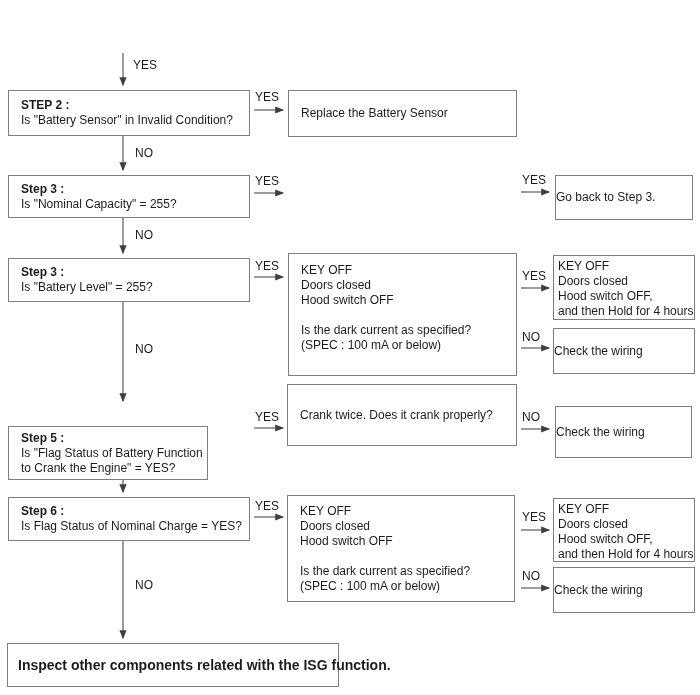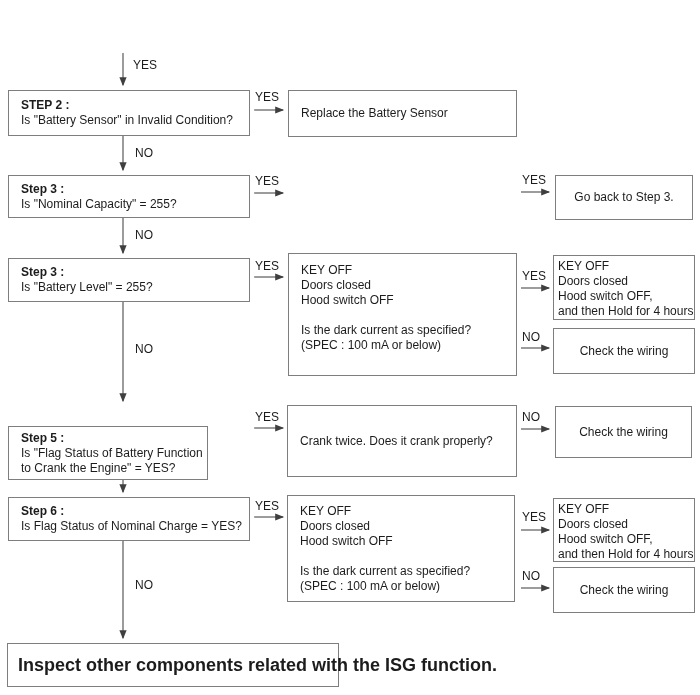--- a/index.html
+++ b/index.html
@@ -23,21 +23,21 @@
     color: #1c1c1c;
     font-size: 12px;
     line-height: 15px;
   }
   .vcenter {
     display: flex;
     flex-direction: column;
     justify-content: center;
   }
   .hcenter {
-    align-items: center;
+    align-items: flex-start;
   }
   .pad-l { padding-left: 12px; }
   .line { min-height: 15px; white-space: nowrap; }
   .heading { font-weight: bold; }
   .bold { font-weight: bold; }
   .tight .line { line-height: 15px; min-height: 15px; }
   .label {
     position: absolute;
     font-size: 12px;
     color: #1c1c1c;
@@ -143,21 +143,21 @@
   <div class="box vcenter hcenter" style="left:553px;top:328px;width:142px;height:46px">
     <div class="line">Check the wiring</div>
   </div>
 
   <div class="box vcenter pad-l" style="left:8px;top:426px;width:200px;height:54px">
     <div class="line heading">Step 5 :</div>
     <div class="line">Is "Flag Status of Battery Function</div>
     <div class="line">to Crank the Engine" = YES?</div>
   </div>
 
-  <div class="box vcenter pad-l" style="left:287px;top:405px;width:230px;height:72px">
+  <div class="box vcenter pad-l" style="left:287px;top:384px;width:230px;height:62px">
     <div class="line">Crank twice. Does it crank properly?</div>
   </div>
 
   <div class="box vcenter hcenter" style="left:555px;top:406px;width:137px;height:52px">
     <div class="line">Check the wiring</div>
   </div>
 
   <div class="box vcenter pad-l" style="left:8px;top:497px;width:242px;height:44px">
     <div class="line heading">Step 6 :</div>
     <div class="line">Is Flag Status of Nominal Charge = YES?</div>
@@ -177,16 +177,16 @@
     <div class="line">Doors closed</div>
     <div class="line">Hood switch OFF,</div>
     <div class="line">and then Hold for 4 hours</div>
   </div>
 
   <div class="box vcenter hcenter" style="left:553px;top:567px;width:142px;height:46px">
     <div class="line">Check the wiring</div>
   </div>
 
   <div class="box vcenter" style="left:7px;top:643px;width:332px;height:44px;padding-left:10px">
-    <div class="line bold" style="font-size:18px">Inspect other components related with the ISG function.</div>
+    <div class="line bold" style="font-size:14px">Inspect other components related with the ISG function.</div>
   </div>
 
 </div>
 
 </body></html>

